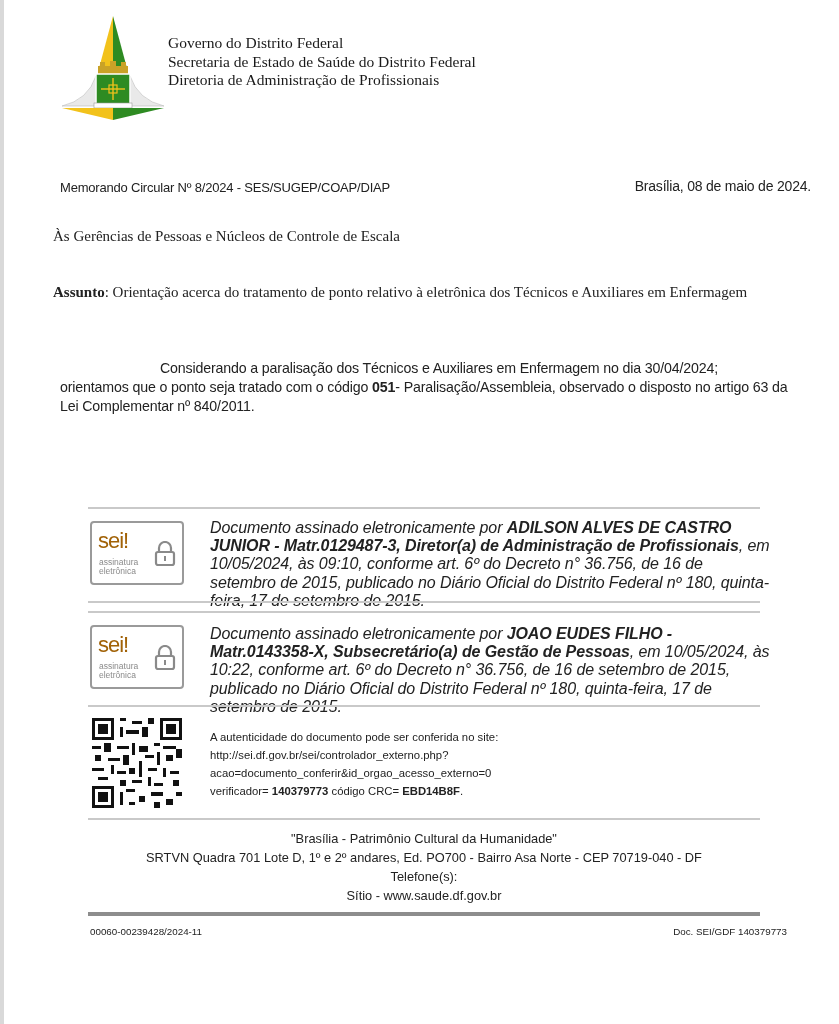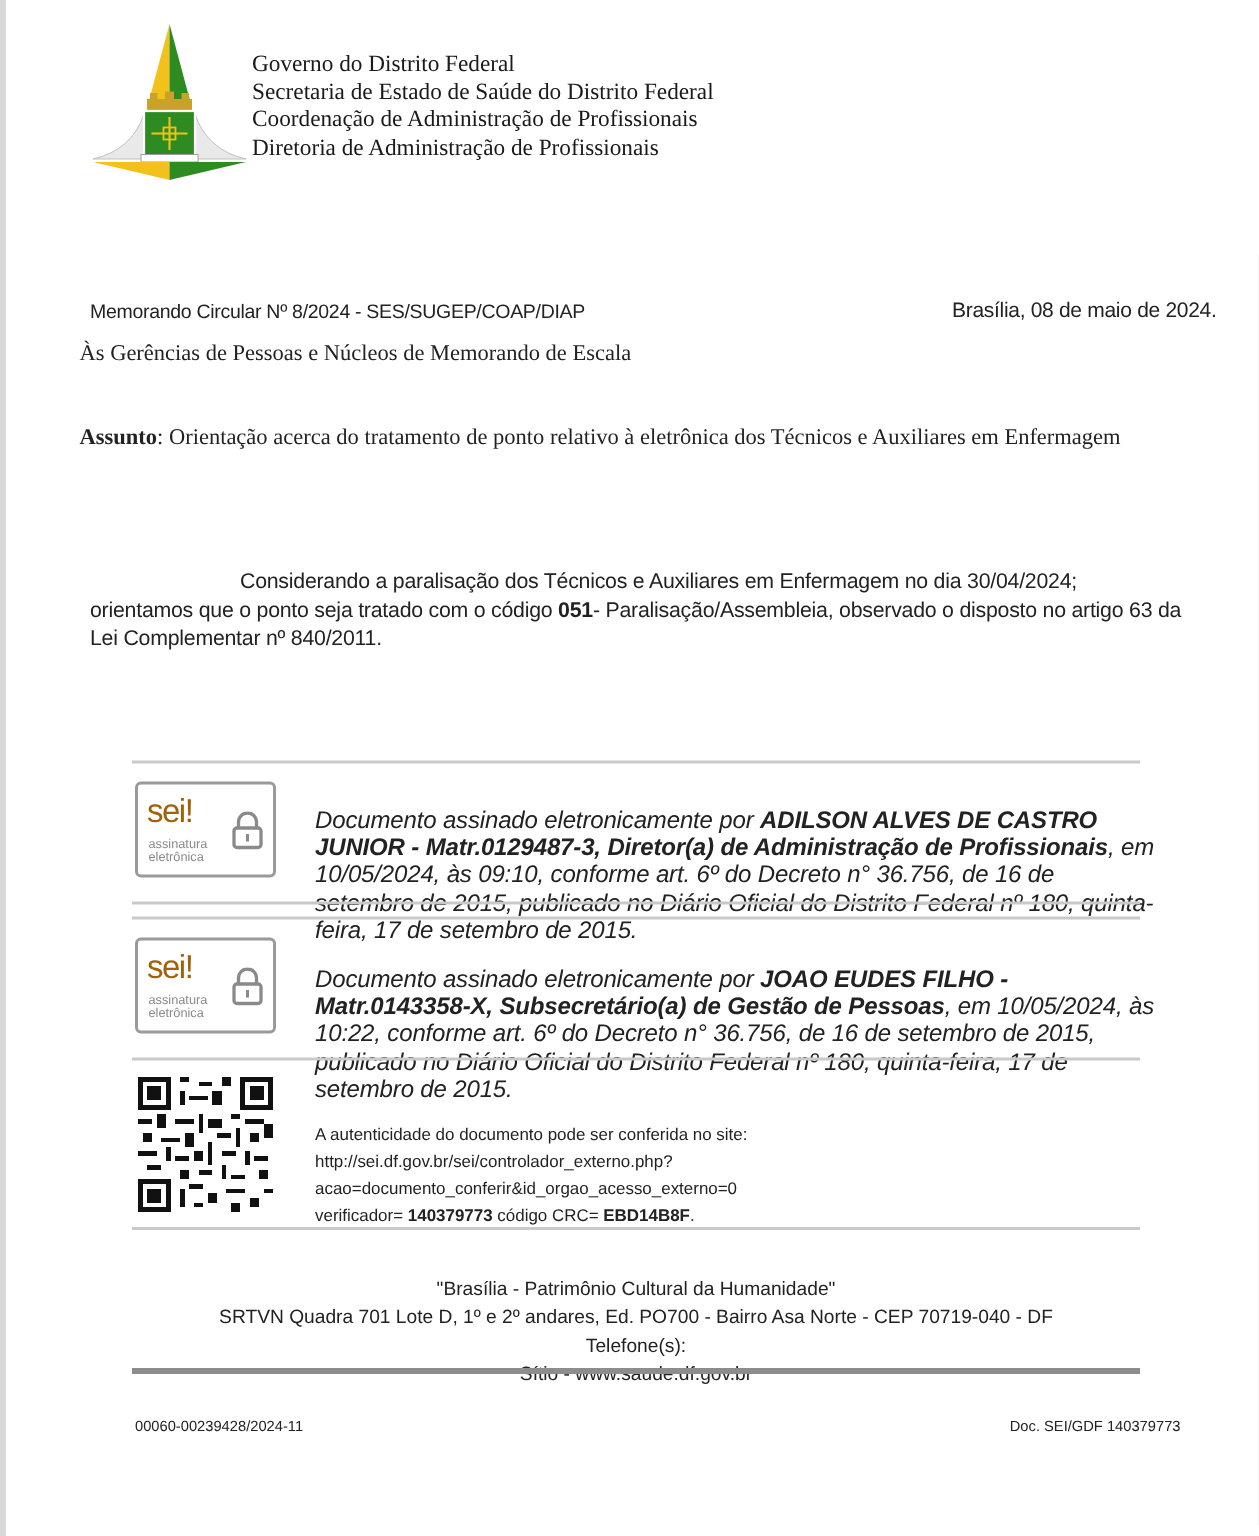--- a/index.html
+++ b/index.html
@@ -9,21 +9,21 @@
       font-family:"Liberation Sans", sans-serif;
       color:#222;
       position:relative;
     }
     .page {
       position:absolute; left:4px; top:0; width:831px; height:1024px;
       background:#fff;
       padding-left:36px;
     }
     .serif { font-family:"Liberation Serif", serif; }
-    .sans { font-family:"Liberation Sans", sans-serif;margin-top:20px; }
+    .sans { font-family:"Liberation Sans", sans-serif; }
     .abs { position:absolute; }
 
     
     .logo { left:54px; top:14px; width:110px; height:108px; }
     .hdr { left:164px; top:34px; font-size:15.5px; line-height:18.5px; color:#1a1a1a; }
     .hdr div { white-space:nowrap; }
 
     .memo { left:56px; top:180px; font-size:13px; letter-spacing:-0.2px; }
     .date { right:60px; top:178px; font-size:14px; letter-spacing:-0.2px; }
     .to { left:49px; top:228px; font-size:15px; }
@@ -80,28 +80,27 @@
 
     <rect x="36" y="89" width="38" height="5" fill="#fff" stroke="#999" stroke-width="0.6"></rect>
 
     <polygon points="4,94 55,94 55,106" fill="#f2c21b"></polygon>
     <polygon points="106,94 55,94 55,106" fill="#2e8b22"></polygon>
   </svg>
 
   <div class="abs hdr serif">
     <div>Governo do Distrito Federal</div>
     <div>Secretaria de Estado de Saúde do Distrito Federal</div>
-    <div>Coordenação de Administração de Profissionais</div>
     <div>Diretoria de Administração de Profissionais</div>
   </div>
 
   <div class="abs memo sans">Memorando Circular Nº 8/2024 - SES/SUGEP/COAP/DIAP</div>
   <div class="abs date sans">Brasília, 08 de maio de 2024.</div>
 
-  <div class="abs to serif">Às Gerências de Pessoas e Núcleos de Memorando de Escala</div>
+  <div class="abs to serif">Às Gerências de Pessoas e Núcleos de Controle de Escala</div>
 
   <div class="abs subject serif">
     <b>Assunto</b><span>:  Orientação acerca do tratamento de ponto relativo à eletrônica dos Técnicos e Auxiliares em Enfermagem</span>
   </div>
 
   <div class="abs bodytext sans">
     <span class="indent"></span><span>Considerando a paralisação dos Técnicos e Auxiliares em Enfermagem no dia 30/04/2024; orientamos que o ponto seja tratado com o código </span><b>051</b><span>- Paralisação/Assembleia, observado o disposto no artigo 63 da Lei Complementar nº 840/2011.</span>
   </div>
 
   <div class="abs rule" style="top:507px;"></div>

